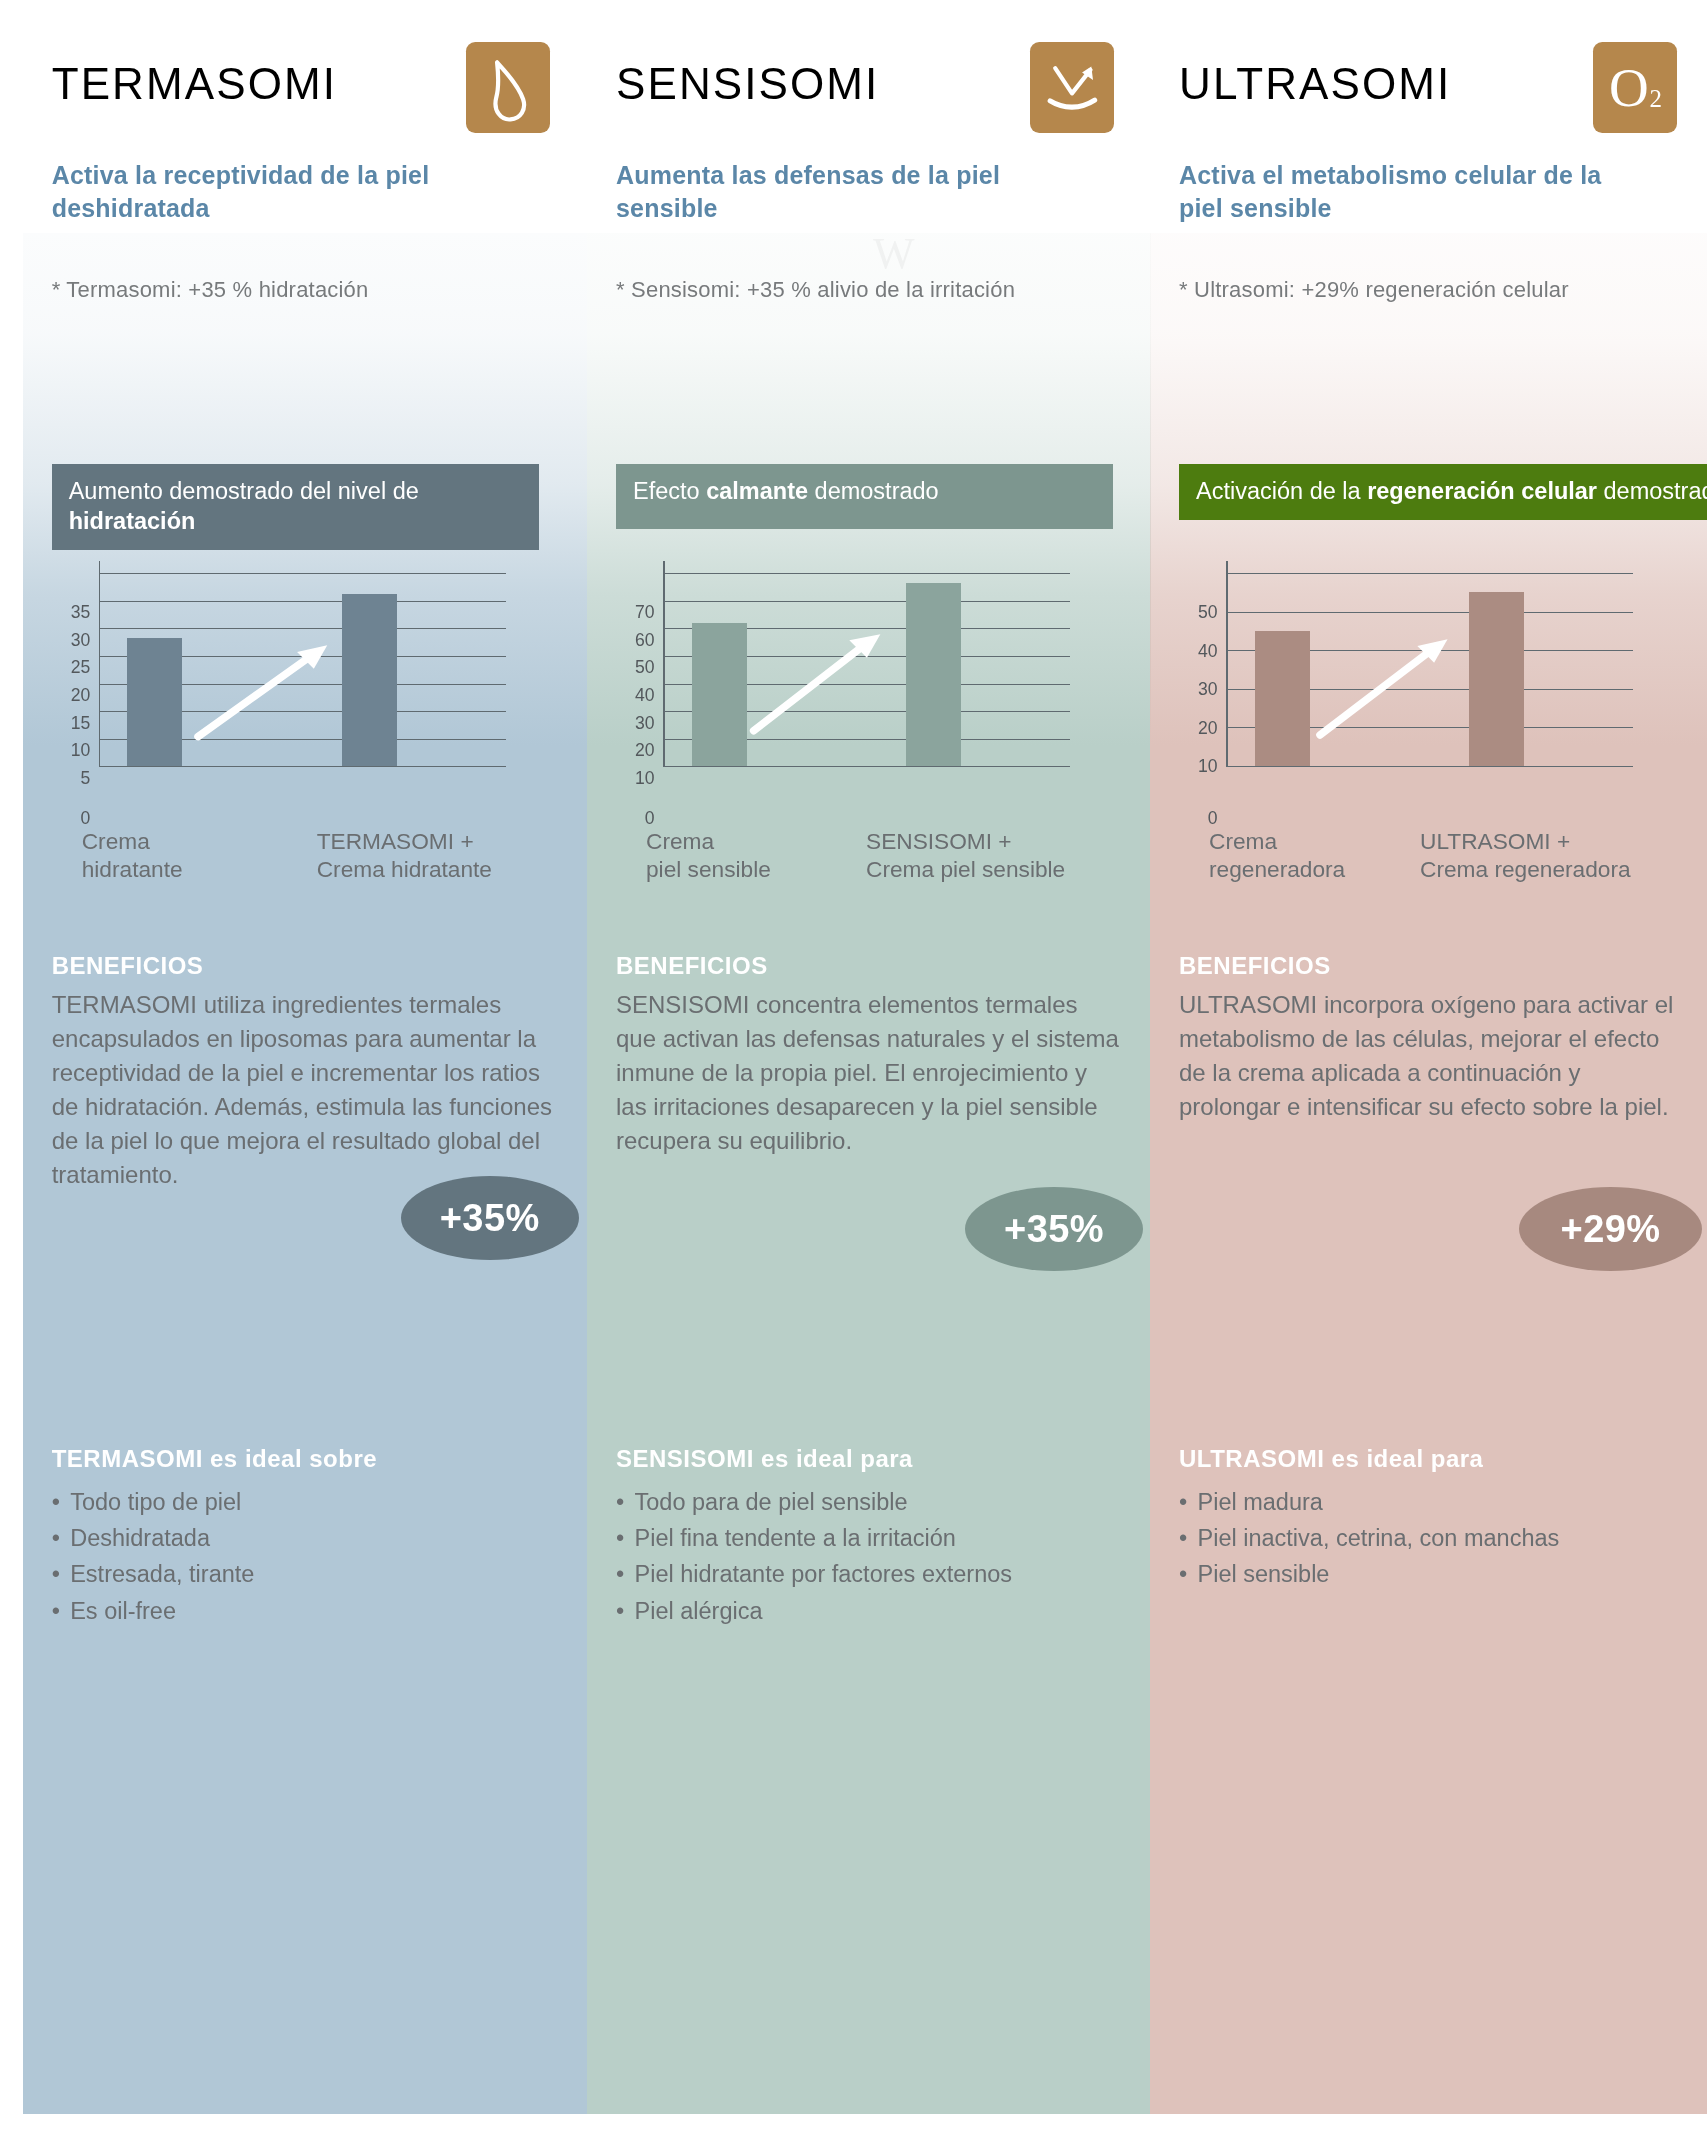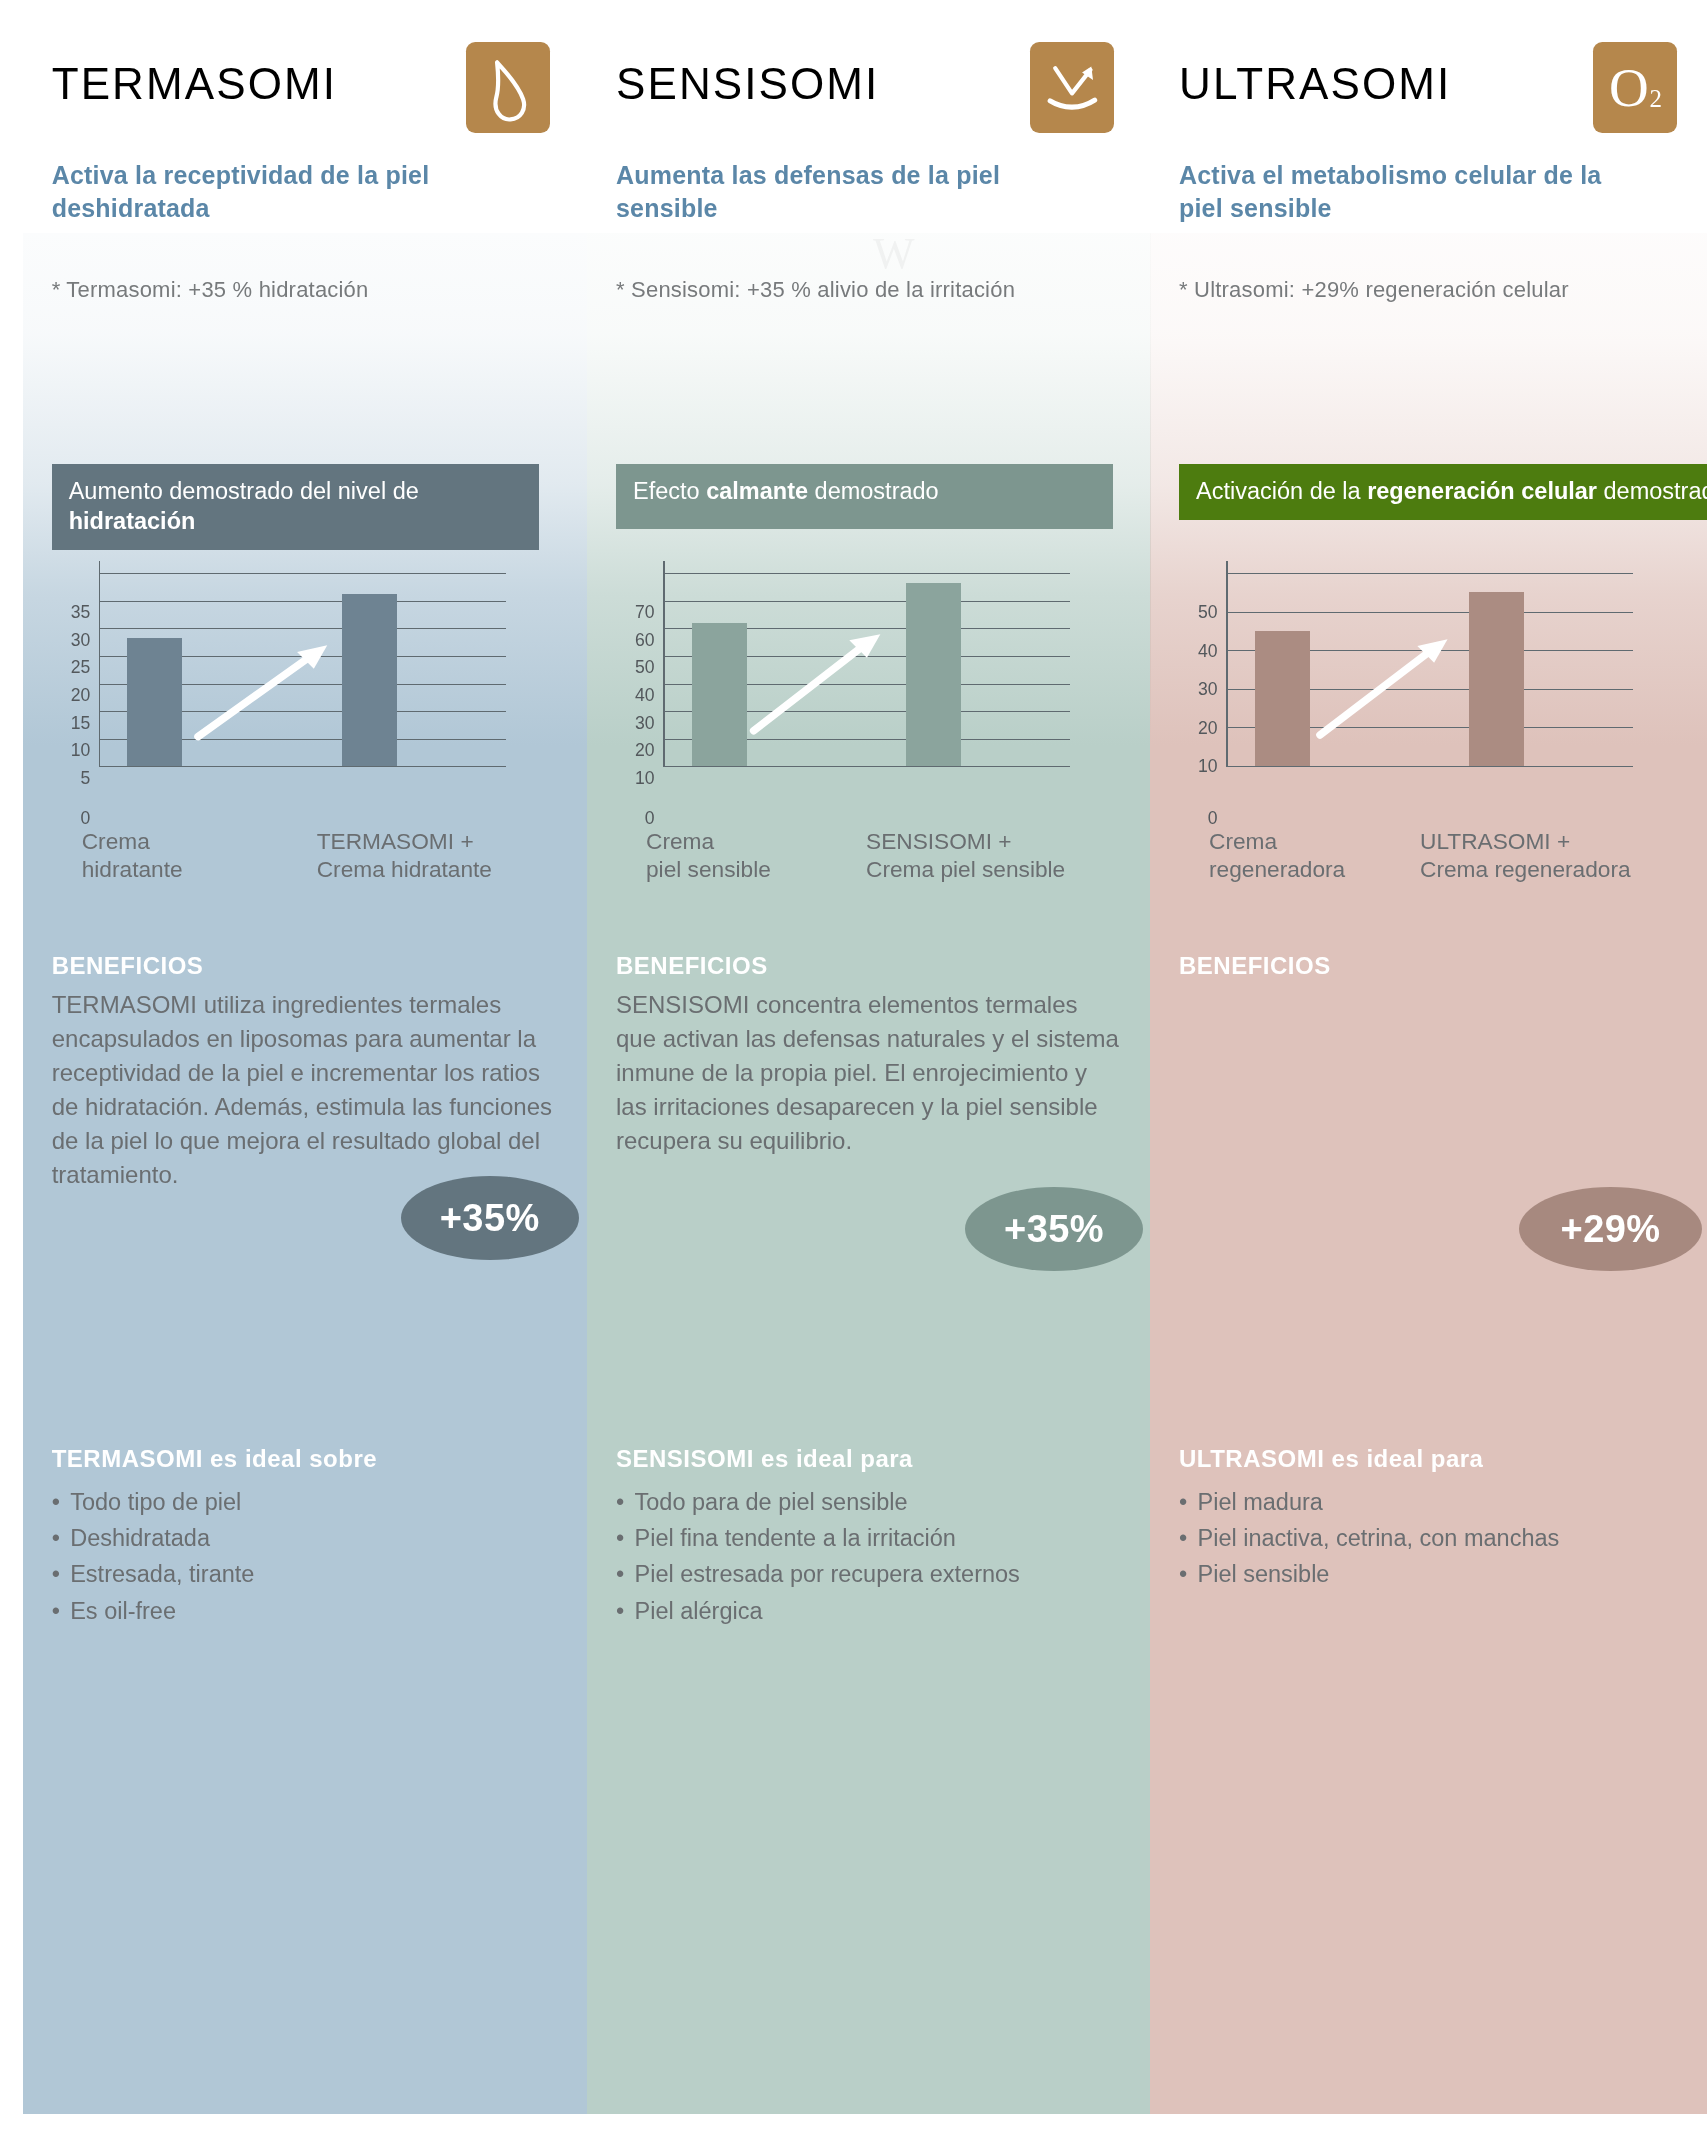--- a/index.html
+++ b/index.html
@@ -440,21 +440,21 @@
         <div class="xlabel l2">SENSISOMI +<br>Crema piel sensible</div>
       </div>
 
       <div class="sect-title benefits-title">BENEFICIOS</div>
       <div class="benefits-body">SENSISOMI concentra elementos termales que activan las defensas naturales y el sistema inmune de la propia piel. El enrojecimiento y las irritaciones desaparecen y la piel sensible recupera su equilibrio.</div>
 
       <div class="sect-title ideal-title">SENSISOMI es ideal para</div>
       <ul class="ideal-list">
         <li>Todo para de piel sensible</li>
         <li>Piel fina tendente a la irritación</li>
-        <li>Piel estresada por recupera externos</li>
+        <li>Piel hidratante por factores externos</li>
         <li>Piel alérgica</li>
       </ul>
     </div>
   </div>
 
   <div class="col col-3">
     <div class="col-bg"></div>
     <div class="col-inner">
 
       <div class="prod-title">ULTRASOMI</div>
@@ -504,20 +504,21 @@
 
         <div class="badge">+29%</div>
       </div>
 
       <div class="xlabels">
         <div class="xlabel l1">Crema<br>regeneradora</div>
         <div class="xlabel l2">ULTRASOMI +<br>Crema regeneradora</div>
       </div>
 
       <div class="sect-title benefits-title">BENEFICIOS</div>
+      <div class="benefits-body">ULTRASOMI incorpora oxígeno para activar el metabolismo de las células, mejorar el efecto de la crema aplicada a continuación y prolongar e intensificar su efecto sobre la piel.</div>
 
       <div class="sect-title ideal-title">ULTRASOMI es ideal para</div>
       <ul class="ideal-list">
         <li>Piel madura</li>
         <li>Piel inactiva, cetrina, con manchas</li>
         <li>Piel sensible</li>
       </ul>
     </div>
   </div>
 

